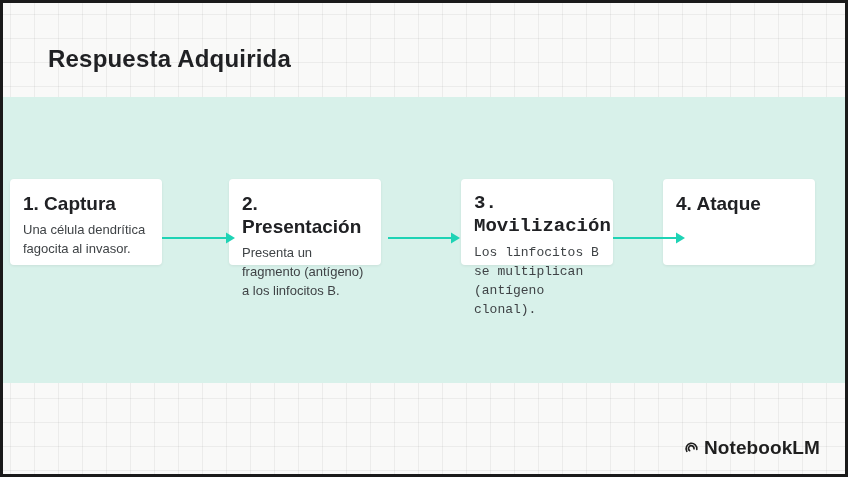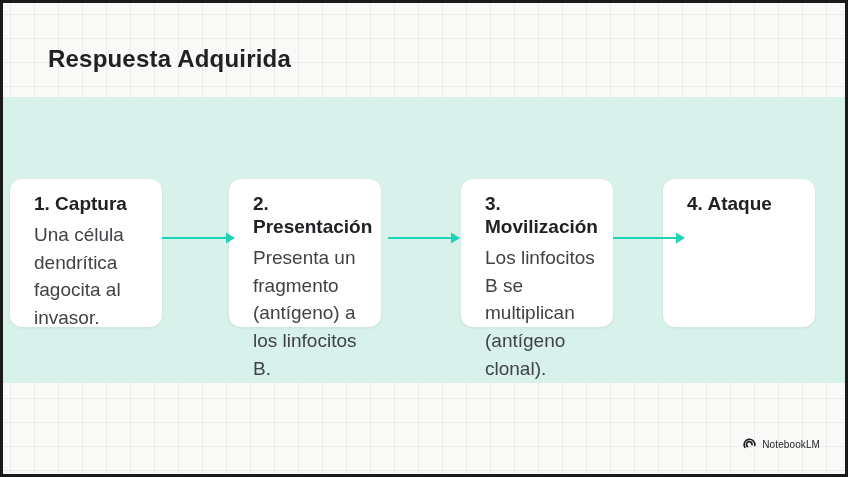--- a/index.html
+++ b/index.html
@@ -32,63 +32,63 @@
     margin: 16px;
     font-size: 24px;
     font-weight: 600;
     letter-spacing: 0.2px;
     color: #202124;
   }
   .step-card {
     position: absolute;
     top: 176px;
     width: 152px;
-    height: 148px;
+    height: 86px;
     box-sizing: border-box;
     background: #ffffff;
-    border-radius: 12px;
-    padding: 13px 14px 12px 24px;
+    border-radius: 4px;
+    padding: 13px 14px 12px 13px;
     box-shadow: 0 1px 3px rgba(0,0,0,0.07);
   }
   .step-card.pos-1 { left: 7px; }
   .step-card.pos-2 { left: 226px; }
-  .step-card.pos-3 { left: 458px; }
+  .step-card.pos-3 { left: 458px; font-family: Liberation Mono, monospace; }
   .step-card.pos-4 { left: 660px; }
   .step-title {
     margin: 0 0 6px 0;
     font-size: 19px;
     font-weight: 600;
     line-height: 1.22;
     color: #202124;
   }
   .step-desc {
     margin: 0;
-    font-size: 19px;
+    font-size: 13px;
     line-height: 1.45;
     color: #3f4346;
   }
   .flow-arrow {
     position: absolute;
     top: 228px;
     height: 14px;
   }
   .flow-arrow.gap-1 { left: 159px; width: 74px; }
   .flow-arrow.gap-2 { left: 385px; width: 73px; }
   .flow-arrow.gap-3 { left: 610px; width: 73px; }
   .brand {
     position: absolute;
     top: 434px;
     right: 25px;
     display: flex;
     align-items: center;
     gap: 5px;
   }
   .brand-label {
-    font-size: 10px;
-    font-weight: 400;
+    font-size: 19px;
+    font-weight: 700;
     color: #1f1f1f;
     letter-spacing: 0.1px;
   }
   .brand-icon { display: inline-flex; }
 </style>
 </head>
 <body>
 
 <div class="slide">
 

